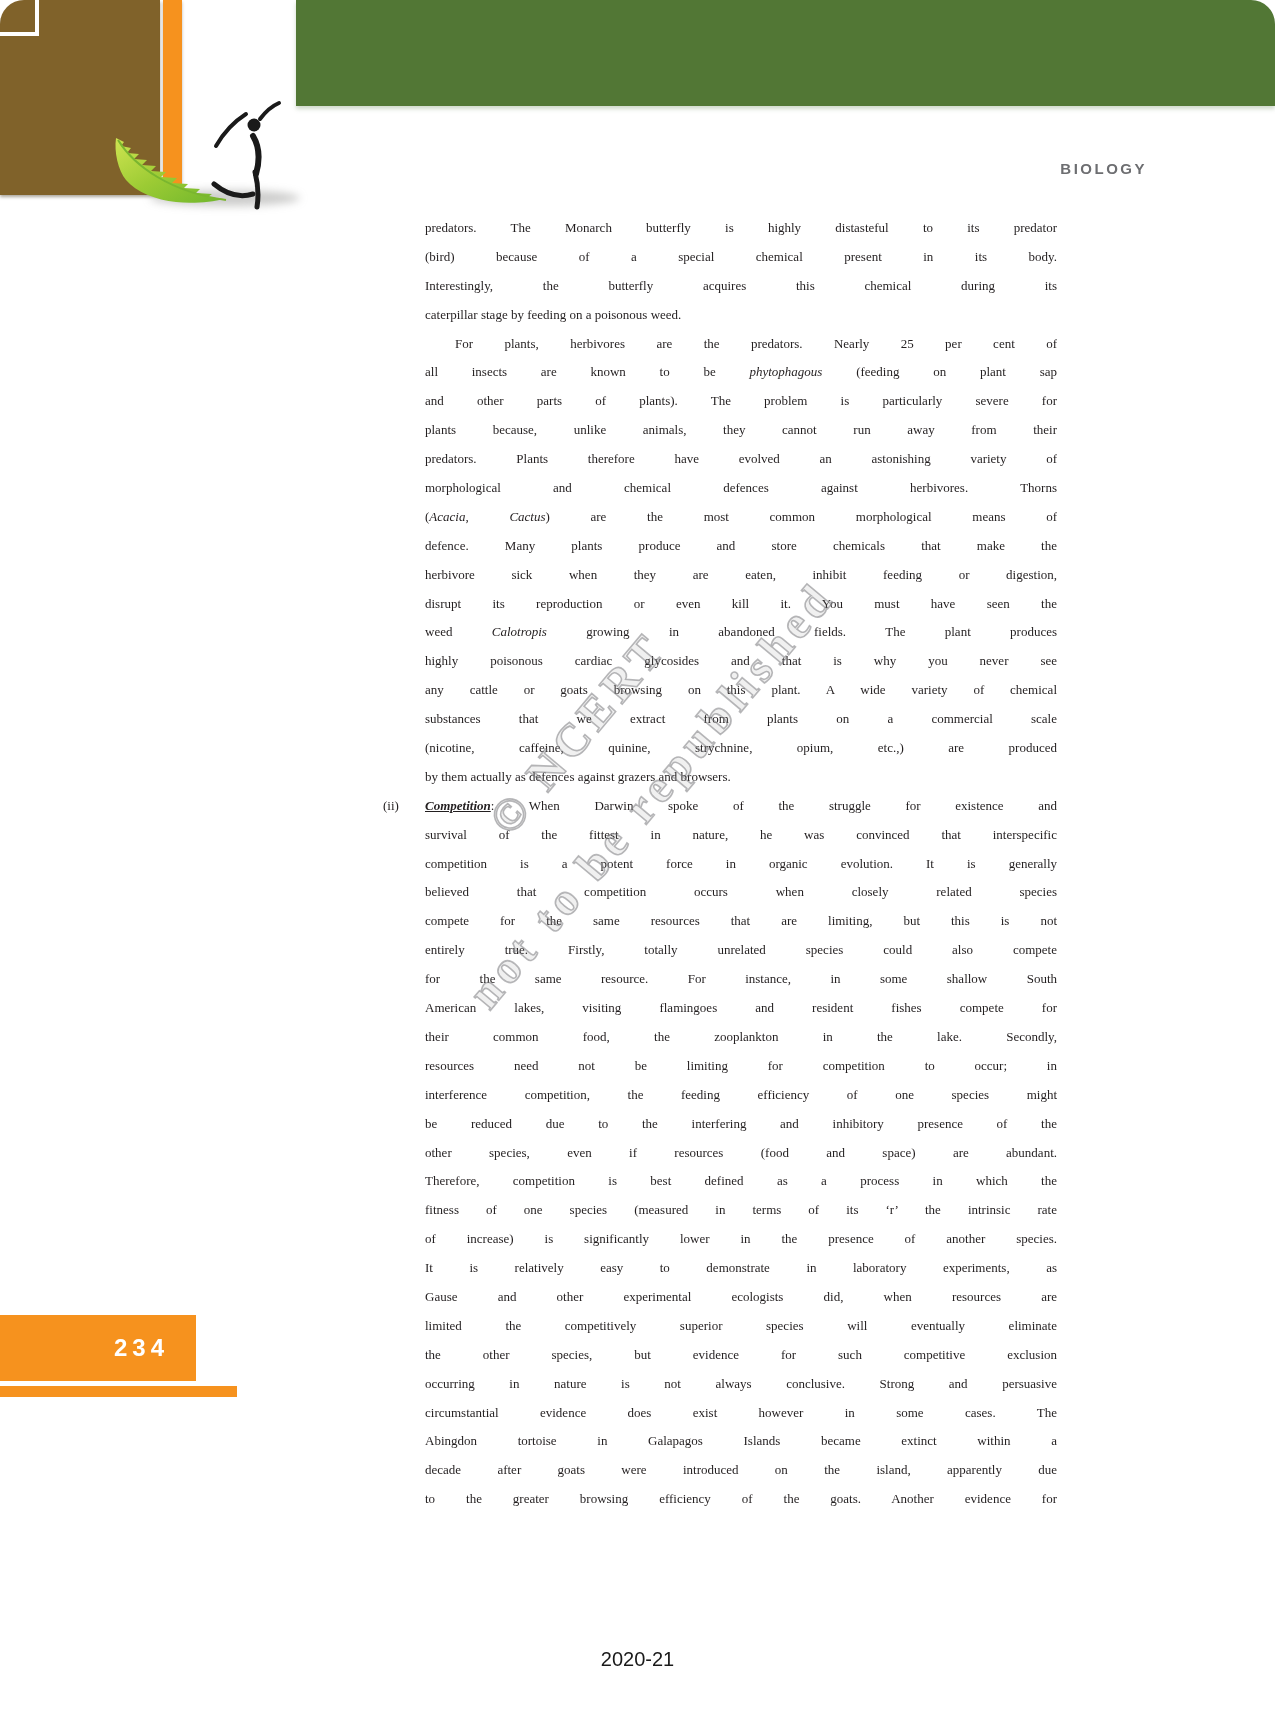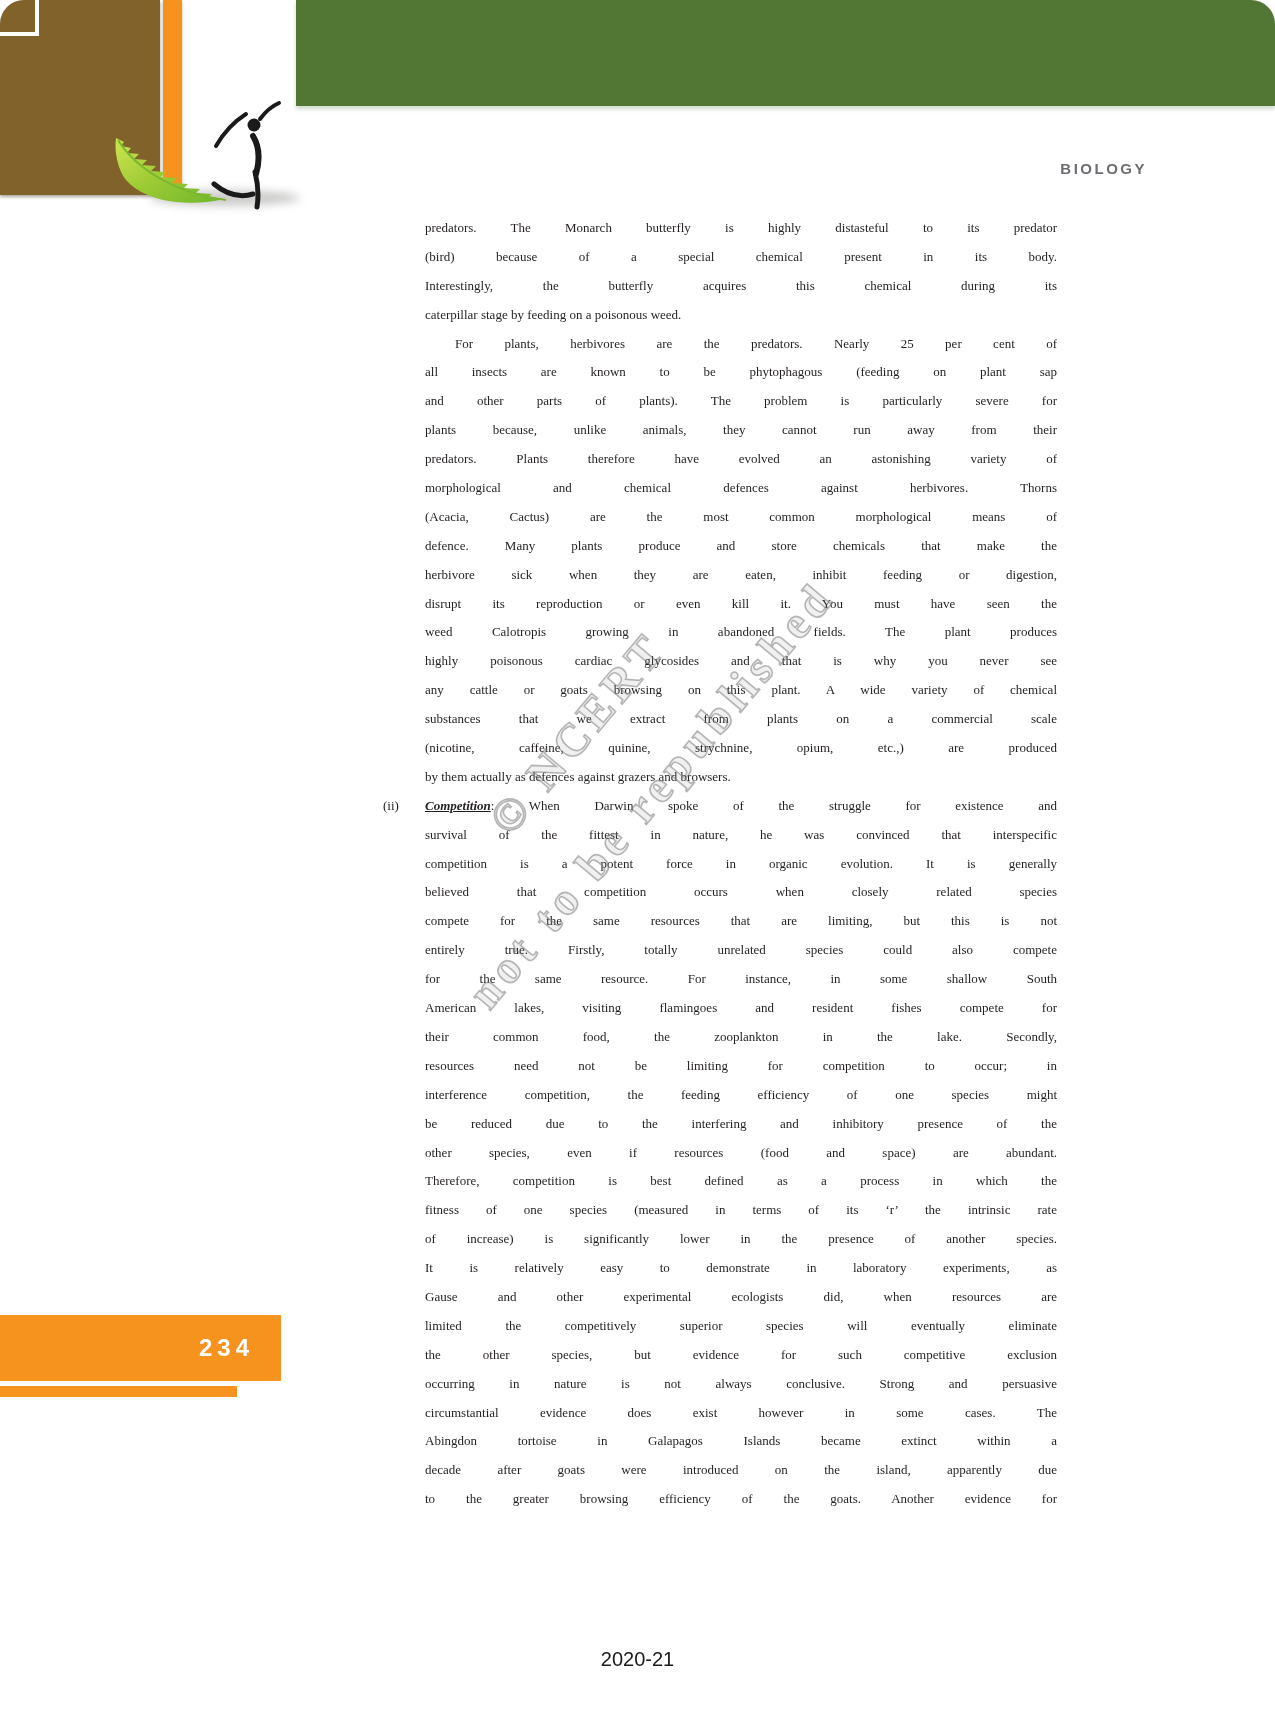--- a/index.html
+++ b/index.html
@@ -23,32 +23,32 @@
   .biology-label{position:absolute;top:160px;right:128px;font-family:"Liberation Sans",sans-serif;
                  font-size:15px;font-weight:bold;letter-spacing:2.5px;color:#6d6e71;}
 
   
   .text-block{position:absolute;left:425px;top:214px;width:632px;font-size:13px;line-height:28.9px;}
   .para{position:relative;}
   .marker{position:absolute;left:-42px;top:0;height:28.9px;}
   .line{height:28.9px;overflow:hidden;text-align:justify;text-align-last:justify;}
   .line.lastline{text-align-last:left;}
   .line.indent{text-indent:30px;}
-  .i{}
+  .i{font-style:italic;}
   .bi{font-style:italic;font-weight:bold;text-decoration:underline;}
 
   
   .watermark{position:absolute;left:305px;top:668px;width:620px;height:192px;z-index:6;
              transform:rotate(-50deg);text-align:center;pointer-events:none;
              font-family:"Liberation Serif",serif;font-weight:bold;font-size:46px;line-height:96px;
              letter-spacing:6px;color:rgba(130,130,134,.12);
              -webkit-text-stroke:1.6px rgba(125,125,130,.55);}
 
   
-  .pagebox{position:absolute;left:0;top:1315px;width:253px;height:66px;background:#f6921e;padding-left:28px;}
+  .pagebox{position:absolute;left:0;top:1315px;width:196px;height:66px;background:#f6921e;}
   .pagenum{position:absolute;right:27px;top:0;line-height:66px;font-family:"Liberation Sans",sans-serif;
            font-weight:bold;font-size:24px;letter-spacing:5px;color:#ffffff;}
   .pagebar{position:absolute;left:0;top:1386px;width:237px;height:11px;background:#f6921e;}
   .footer{position:absolute;left:0;top:1648px;width:100%;text-align:center;
           font-family:"Liberation Sans",sans-serif;font-size:20px;color:#1a1a1a;}
 </style>
 </head>
 <body>
 
 <div class="page">

